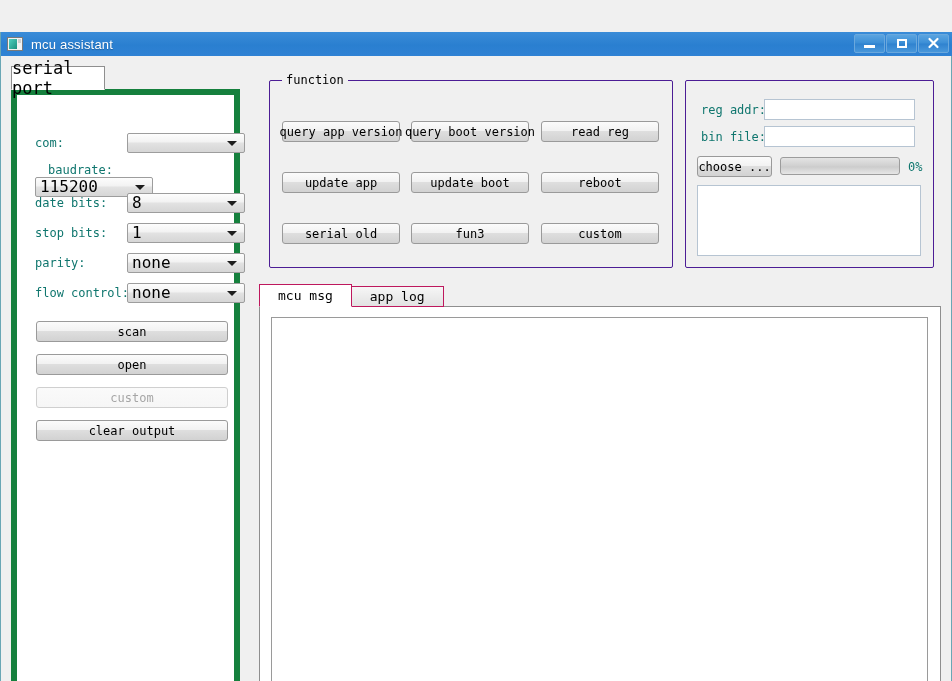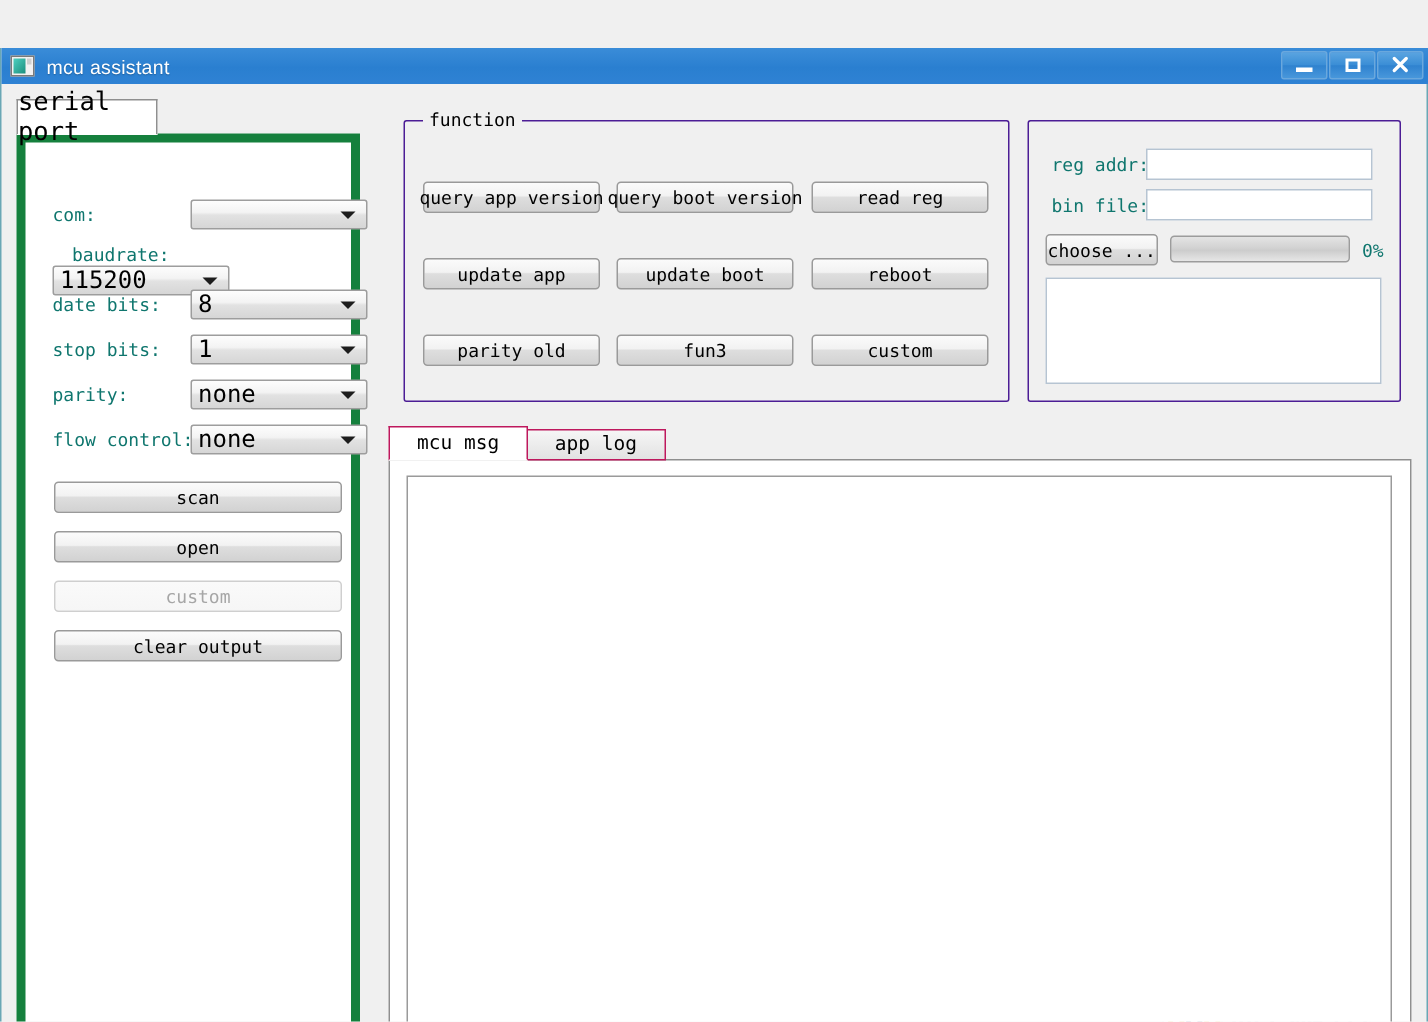--- a/index.html
+++ b/index.html
@@ -366,21 +366,21 @@
       <span>update app</span>
     </div>
     <div class="btn" style="position:absolute; left:141px; top:91px;  width:118px; height:21px;">
       <span>update boot</span>
     </div>
     <div class="btn" style="position:absolute; left:271px; top:91px;  width:118px; height:21px;">
       <span>reboot</span>
     </div>
 
     <div class="btn" style="position:absolute; left:12px;  top:142px; width:118px; height:21px;">
-      <span>parity old</span>
+      <span>serial old</span>
     </div>
     <div class="btn" style="position:absolute; left:141px; top:142px; width:118px; height:21px;">
       <span>fun3</span>
     </div>
     <div class="btn" style="position:absolute; left:271px; top:142px; width:118px; height:21px;">
       <span>custom</span>
     </div>
   </div>
 
   <div class="groupbox" style="left:684px; top:48px; width:249px; height:188px;">

